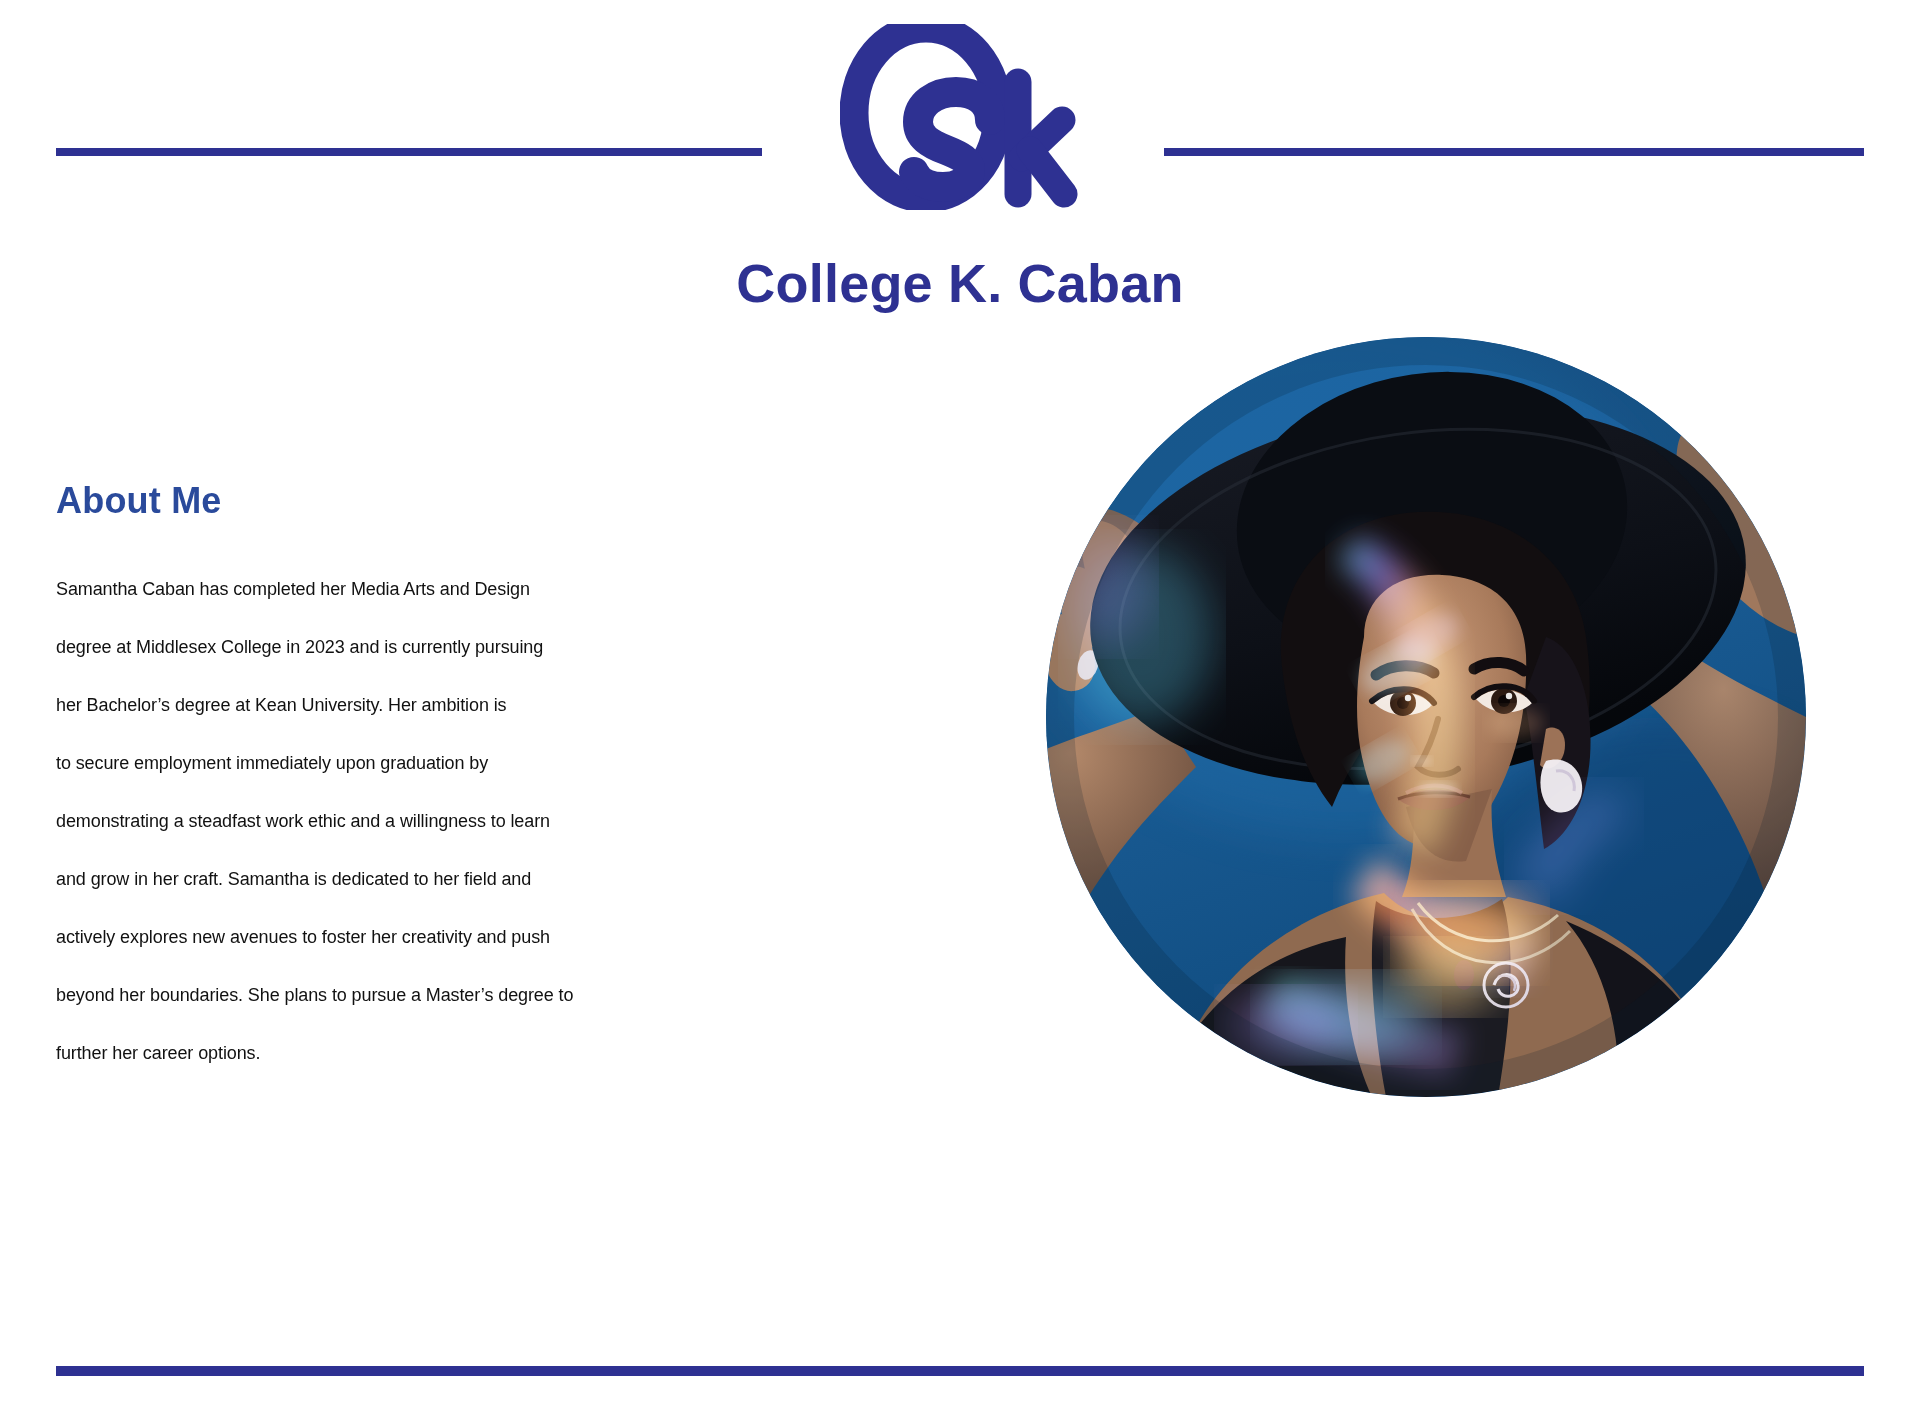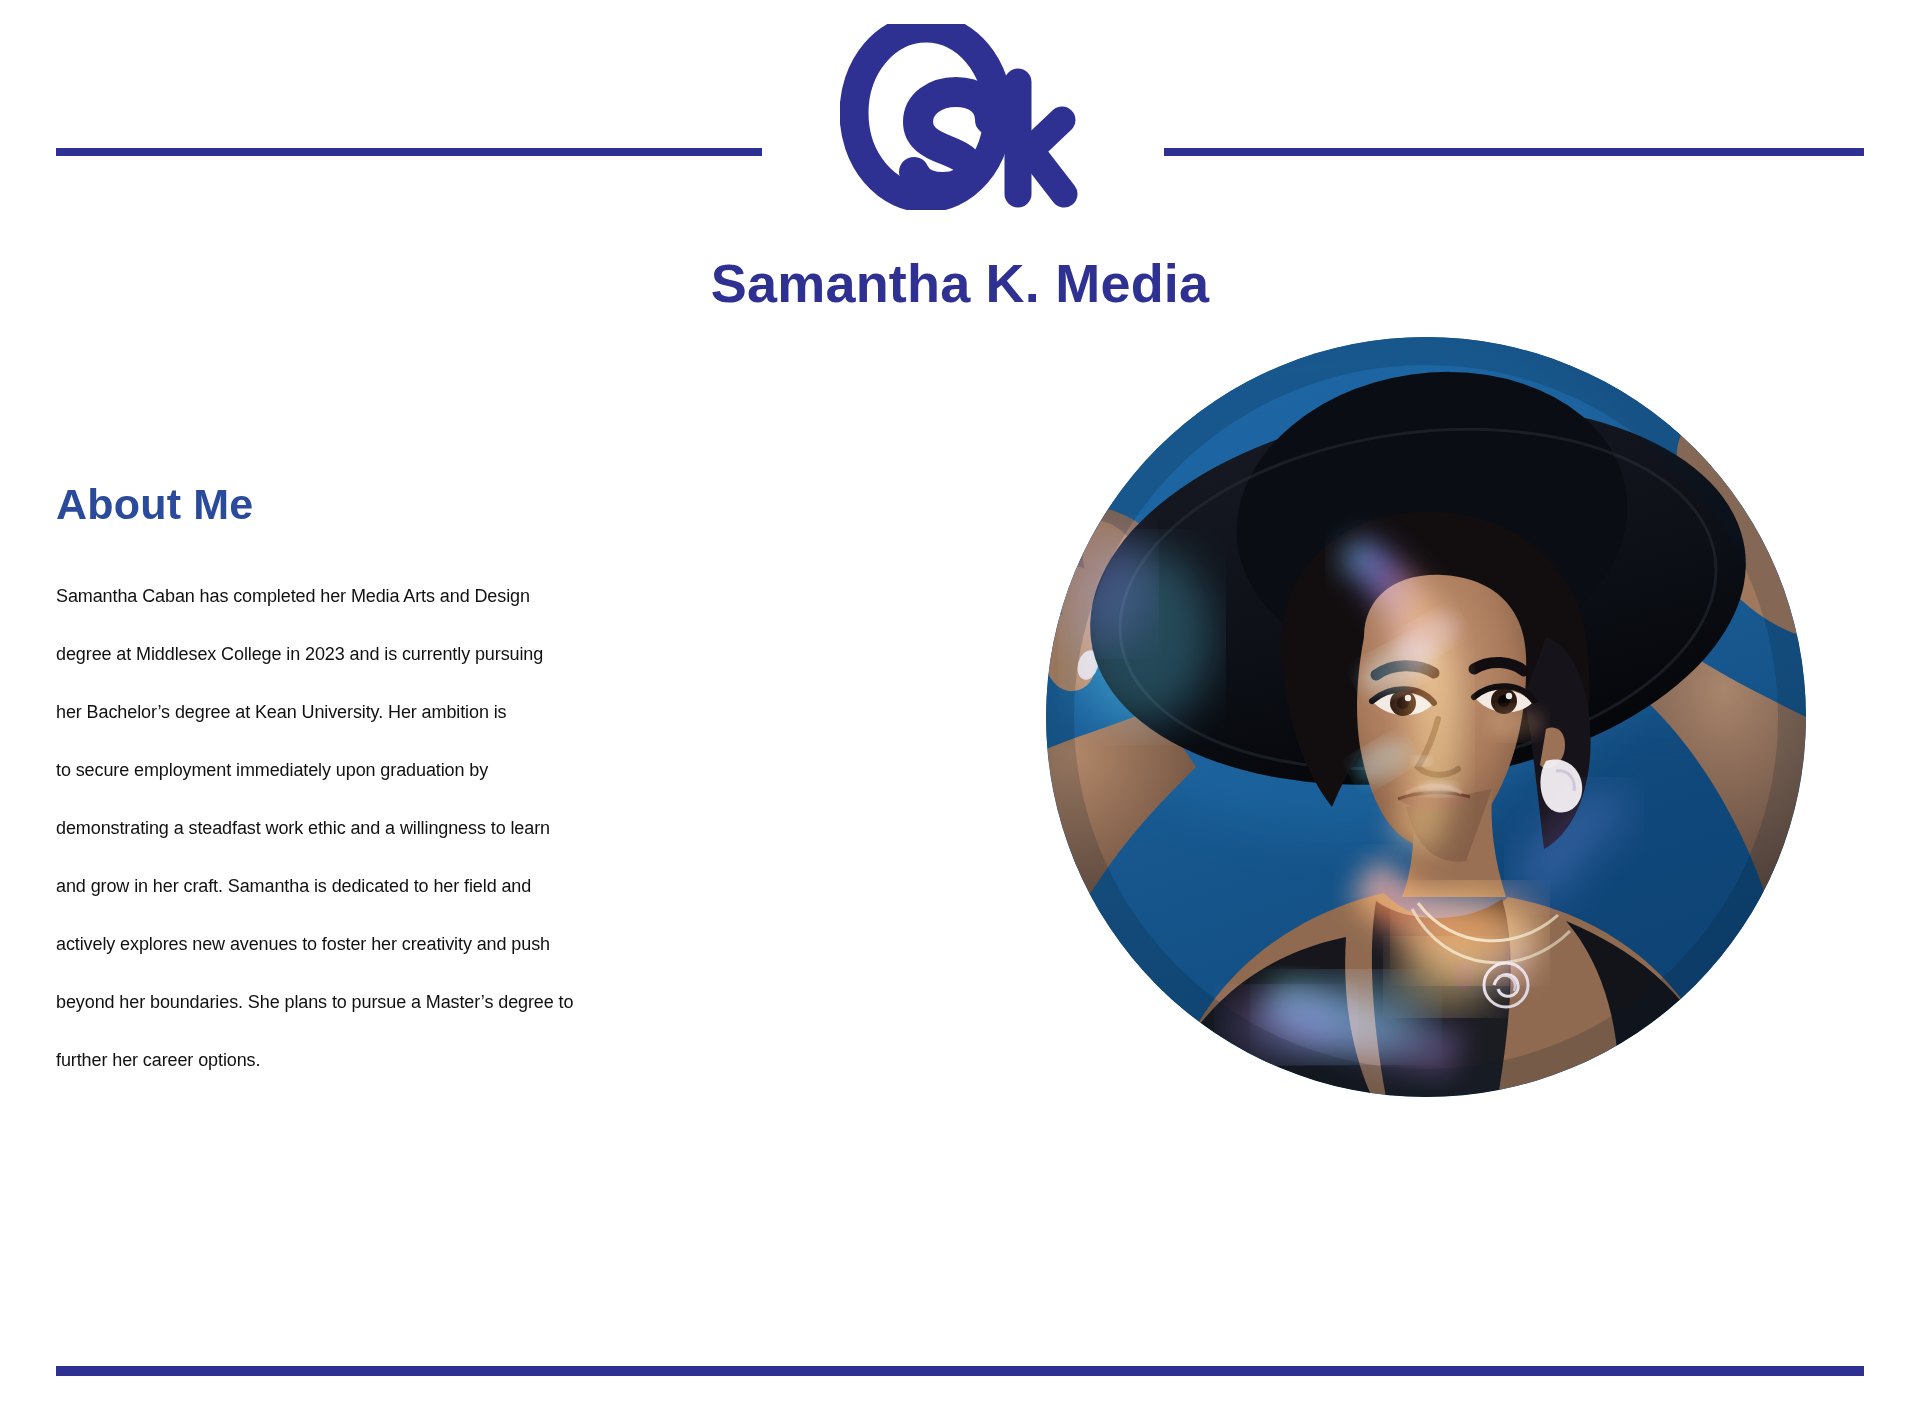--- a/index.html
+++ b/index.html
@@ -75,21 +75,21 @@
 
   .about-col {
     position: absolute;
     left: 56px;
     top: 140px;
     width: 920px;
   }
 
   .about-heading {
     font-family: "Liberation Sans", sans-serif;
-    font-size: 43px;
+    font-size: 36px;
     font-weight: 700;
     color: #2A4A9B;
     letter-spacing: 0.2px;
     margin-bottom: 38px;
   }
 
   .about-body {
     font-family: "Liberation Sans", sans-serif;
     font-size: 18px;
     font-weight: 400;
@@ -149,21 +149,21 @@
                  C88 163 78 157 74 148" fill="none" stroke="#2E3192" stroke-width="30" stroke-linecap="round" stroke-linejoin="round"></path>
 
         <path d="M178 58 L178 170" fill="none" stroke="#2E3192" stroke-width="27" stroke-linecap="round"></path>
 
         <path d="M222 96 L182 134" fill="none" stroke="#2E3192" stroke-width="27" stroke-linecap="round"></path>
 
         <path d="M190 126 L224 170" fill="none" stroke="#2E3192" stroke-width="27" stroke-linecap="round"></path>
       </svg>
     </div>
 
-    <div class="brand-name">Samantha K. Media</div>
+    <div class="brand-name">College K. Caban</div>
   </div>
 
   <div class="main">
 
     <div class="about-col">
       <h2 class="about-heading">About Me</h2>
       <p class="about-body">Samantha Caban has completed her Media Arts and Design
 degree at Middlesex College in 2023 and is currently pursuing
 her Bachelor’s degree at Kean University. Her ambition is
 to secure employment immediately upon graduation by

